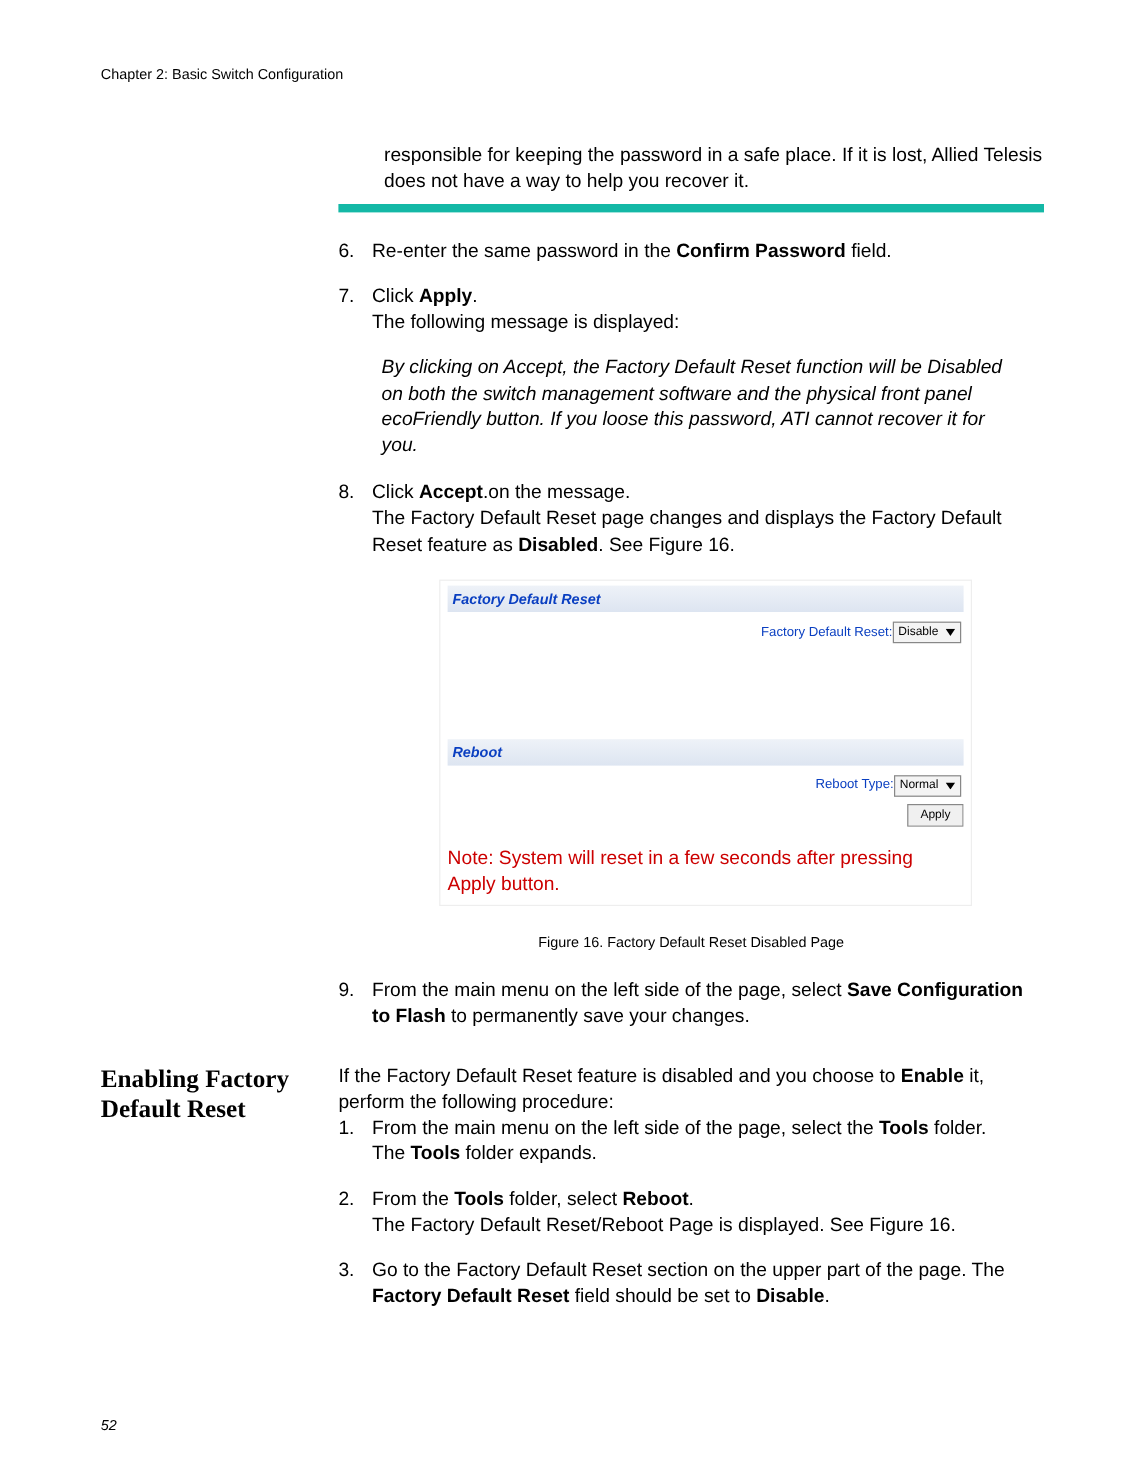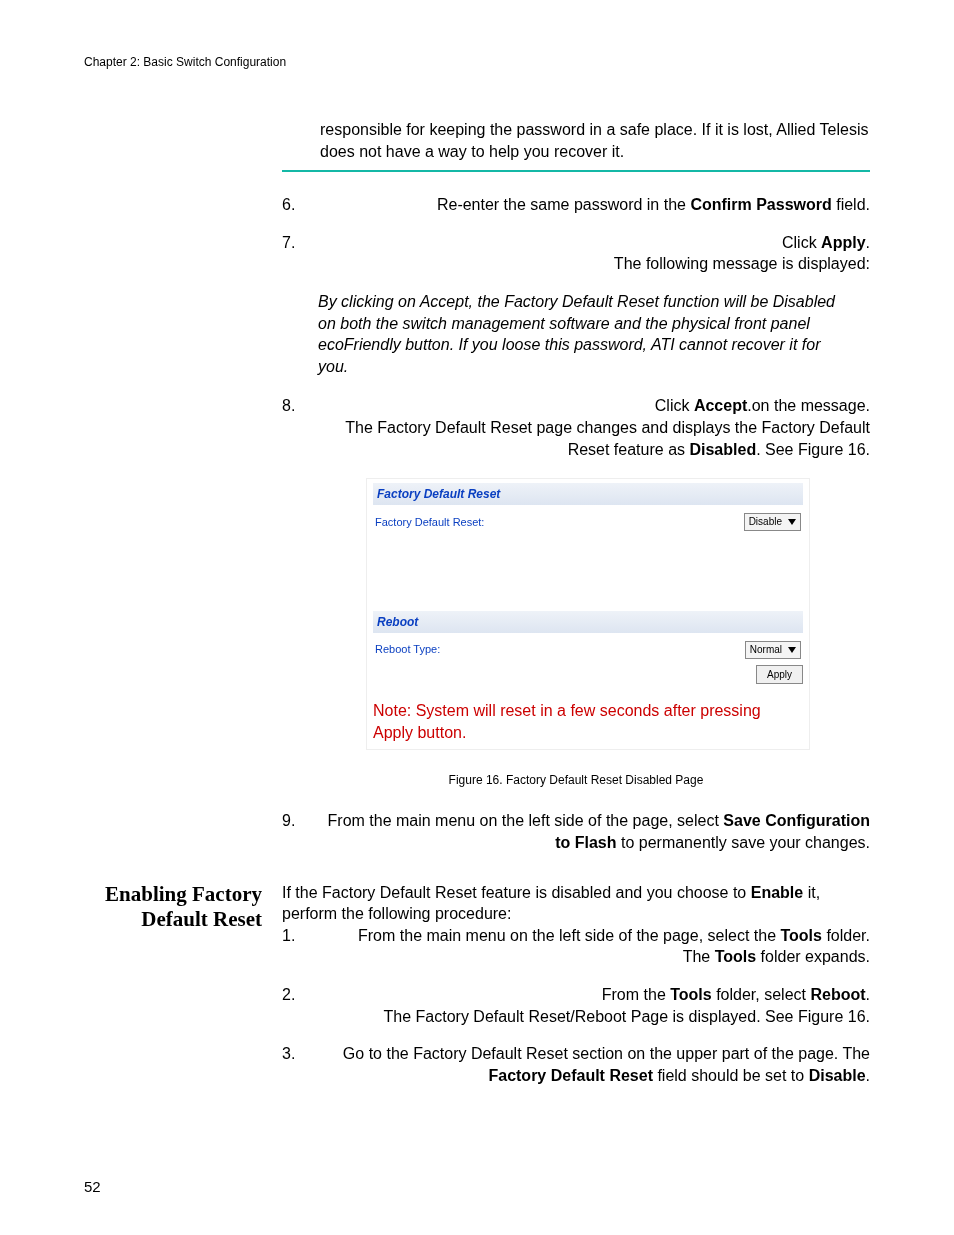--- a/index.html
+++ b/index.html
@@ -19,36 +19,35 @@
   .chapter-header {
     font-size: 12px;
     margin-bottom: 50px;
   }
   .body-col {
     margin-left: 198px;
     font-size: 16px;
     line-height: 1.35;
   }
   .note-box {
-    border-bottom: 2px solid #14b8a6;
+    border-bottom: 7px solid #14b8a6;
     padding: 0 0 8px 38px;
     margin-bottom: 22px;
     width: 550px;
   }
   .ol-row {
     display: flex;
     margin-bottom: 16px;
   }
   .ol-num {
     width: 28px;
     flex: 0 0 28px;
   }
   .ol-body {
     flex: 1;
-    text-align: right;
   }
   .quote {
     margin: 14px 0 18px 36px;
     font-style: italic;
     width: 528px;
   }
   .figure {
     margin: 18px 0 14px 84px;
     width: 430px;
     border: 1px solid #eee;
@@ -60,24 +59,23 @@
     background: linear-gradient(#eef2f8, #dde5f1);
     color: #0a3fc1;
     font-weight: bold;
     font-style: italic;
     font-size: 12px;
     padding: 3px 4px;
     margin-bottom: 6px;
   }
   .fig-row {
     display: flex;
-    justify-content: space-between;
+    justify-content: flex-end;
     align-items: center;
     padding: 2px 2px 10px 2px;
-    gap: 35px;
   }
   .fig-label {
     color: #0a3fc1;
     font-size: 11px;
   }
   .fig-select {
     border: 1px solid #888;
     background: #f4f4f4;
     font-size: 10px;
     padding: 1px 4px;
@@ -108,37 +106,38 @@
   .two-col {
     display: flex;
     margin-top: 28px;
   }
   .side-heading {
     width: 198px;
     flex: 0 0 198px;
     font-family: "Times New Roman", Times, serif;
     font-weight: bold;
     font-size: 21px;
-    text-align: right;
+    text-align: left;
     padding-right: 20px;
     line-height: 1.2;
     box-sizing: border-box;
   }
   .side-body {
     flex: 1;
     font-size: 16px;
     line-height: 1.35;
   }
   .bold { font-weight: bold; }
   .spacer-large { height: 70px; }
   .footer {
     position: absolute;
     bottom: 40px;
     left: 84px;
-    font-size: 15px;
+    font-size: 12px;
+    font-style: italic;
   }
 </style>
 </head>
 <body>
 
 <div class="page">
 
   <div class="chapter-header">Chapter 2: Basic Switch Configuration</div>
 
   <div class="body-col">

